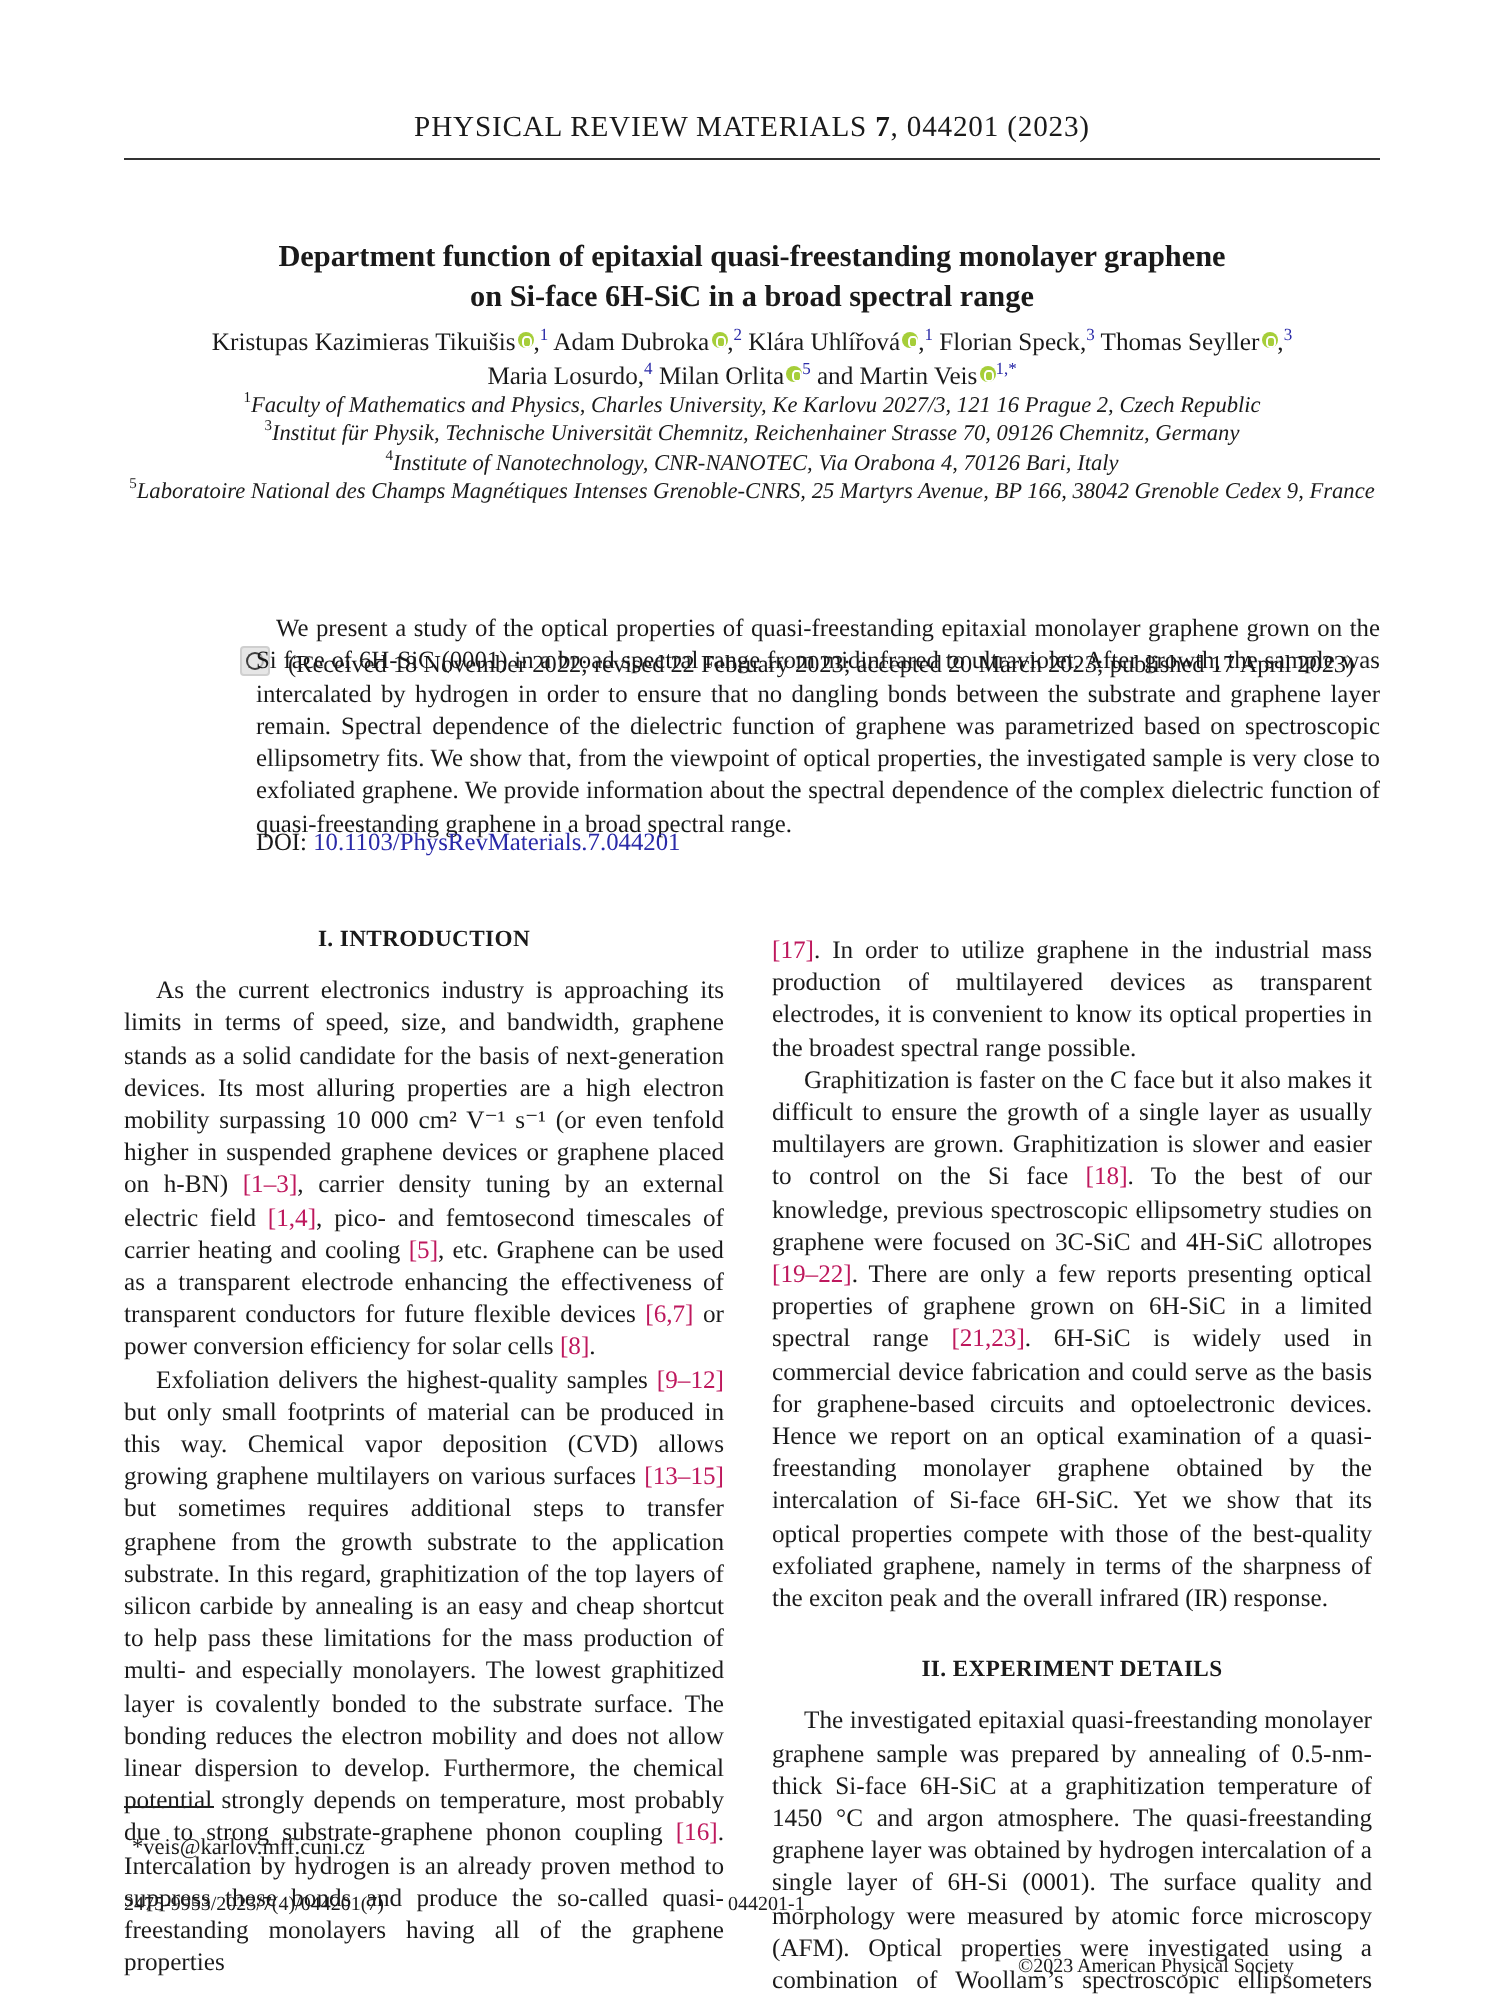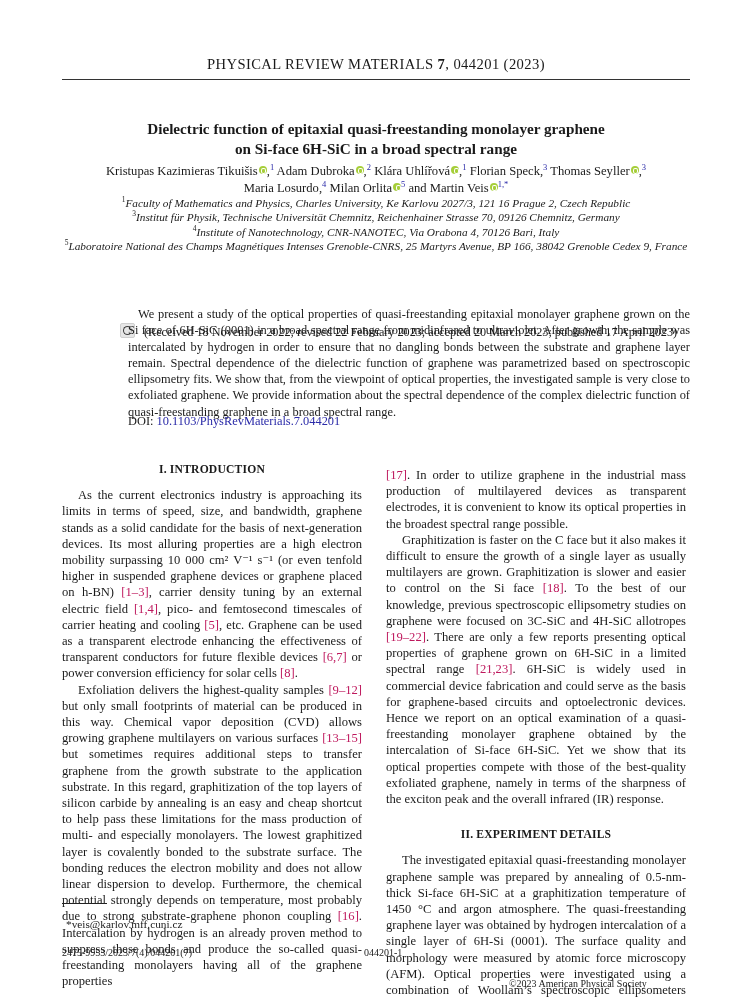--- a/index.html
+++ b/index.html
@@ -51,21 +51,21 @@
 </head>
 <body>
 
 <div class="header">
   <span>PHYSICAL REVIEW MATERIALS</span>
   <b>7</b><span>, 044201 (2023)</span>
 </div>
 <div class="header-rule"></div>
 
 <div class="title">
-  <div>Dielectric function of epitaxial quasi-freestanding monolayer graphene</div>
+  <div>Department function of epitaxial quasi-freestanding monolayer graphene</div>
   <div>on Si-face 6H-SiC in a broad spectral range</div>
 </div>
 
 <div class="authors" id="authors"><span>Kristupas Kazimieras Tikuišis</span><span class="orcid"></span>,<sup>1</sup> <span>Adam Dubroka</span><span class="orcid"></span>,<sup>2</sup> <span>Klára Uhlířová</span><span class="orcid"></span>,<sup>1</sup> <span>Florian Speck</span>,<sup>3</sup> <span>Thomas Seyller</span><span class="orcid"></span>,<sup>3</sup><br><span>Maria Losurdo</span>,<sup>4</sup> <span>Milan Orlita</span><span class="orcid"></span><sup>5</sup> and <span>Martin Veis</span><span class="orcid"></span><sup>1,*</sup></div>
 
 <div class="affils" id="affils">
     <div><sup>1</sup>Faculty of Mathematics and Physics, Charles University, Ke Karlovu 2027/3, 121 16 Prague 2, Czech Republic</div>
     <div><sup>3</sup>Institut für Physik, Technische Universität Chemnitz, Reichenhainer Strasse 70, 09126 Chemnitz, Germany</div>
     <div><sup>4</sup>Institute of Nanotechnology, CNR-NANOTEC, Via Orabona 4, 70126 Bari, Italy</div>
     <div><sup>5</sup>Laboratoire National des Champs Magnétiques Intenses Grenoble-CNRS, 25 Martyrs Avenue, BP 166, 38042 Grenoble Cedex 9, France</div>

